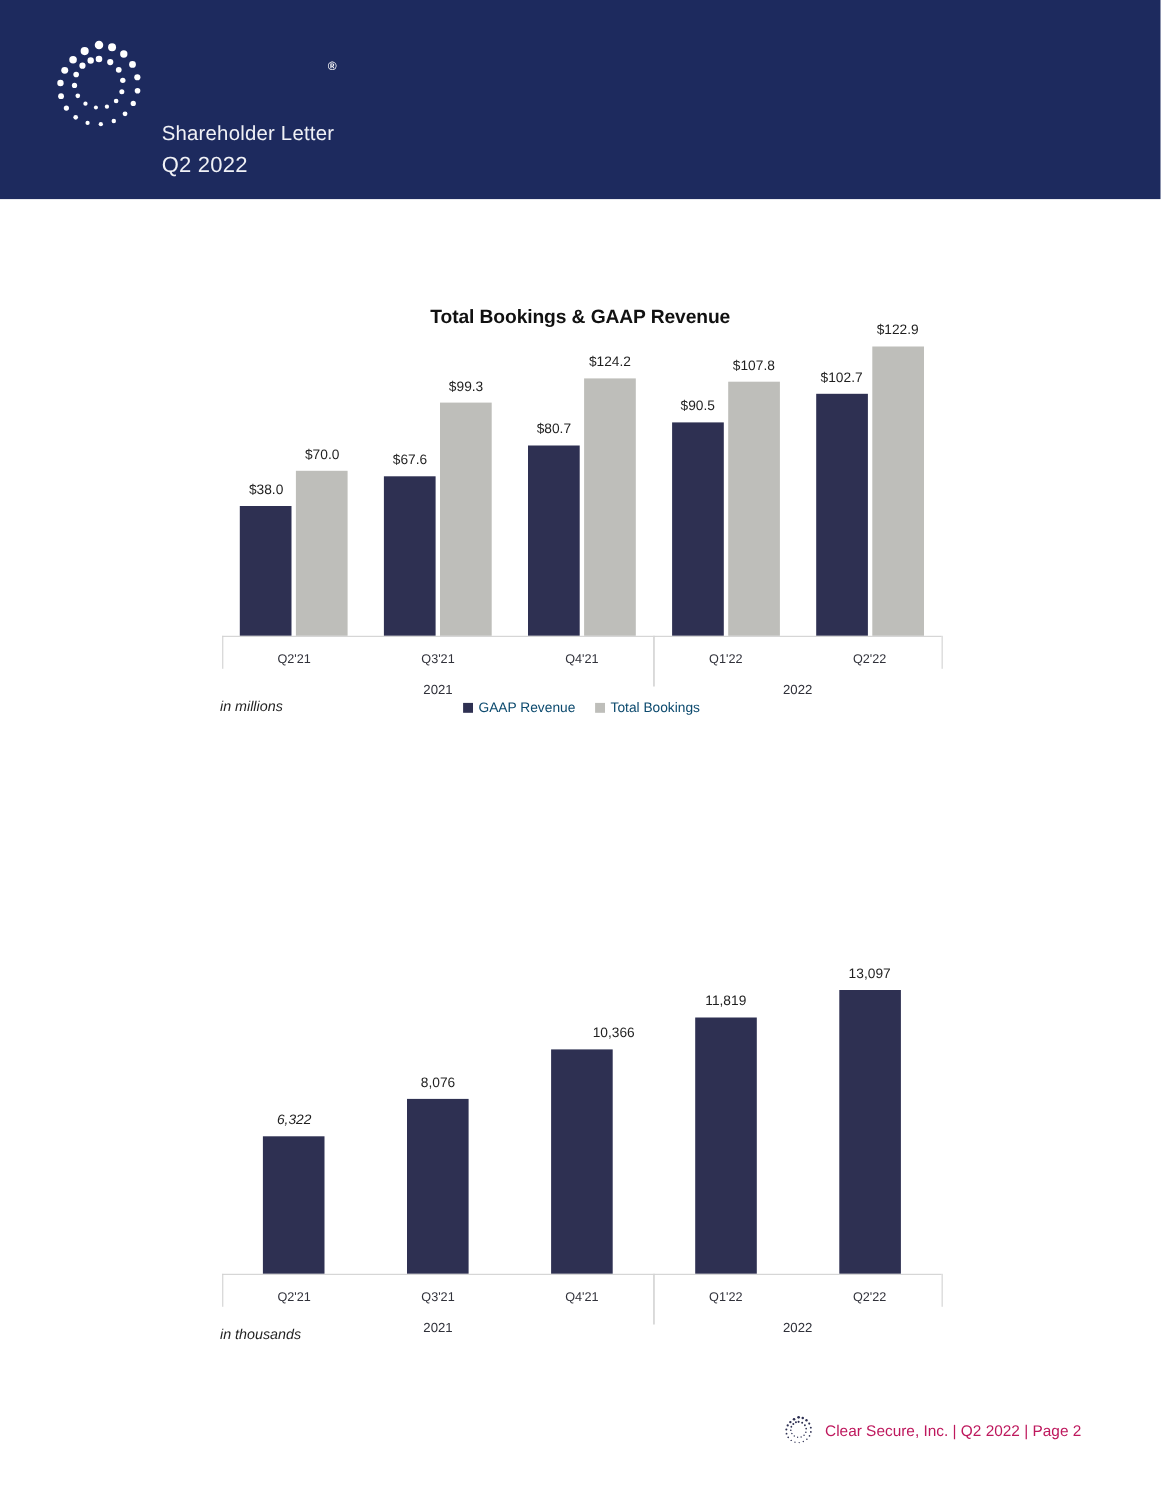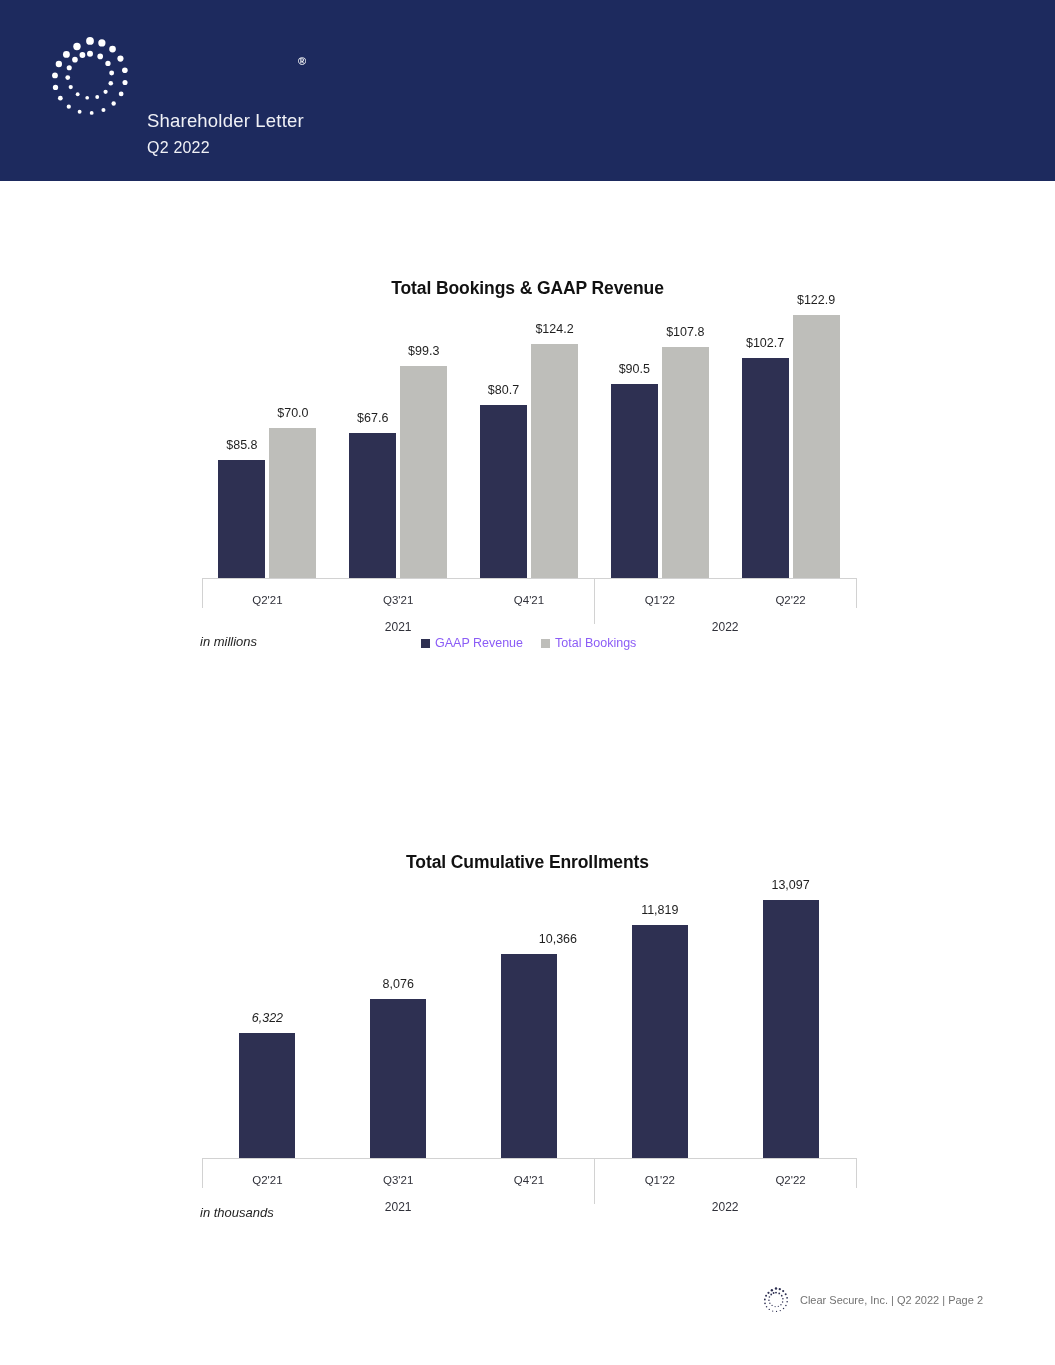--- a/index.html
+++ b/index.html
@@ -54,21 +54,21 @@
     left: 147px;
     top: 110px;
     font-size: 18.5px;
     color: #f0f1f6;
     letter-spacing: 0.2px;
   }
   .header-sub2 {
     position: absolute;
     left: 147px;
     top: 139px;
-    font-size: 16px;
+    font-size: 20px;
     color: #f0f1f6;
     letter-spacing: 0.2px;
   }
 
   
   .chart-block { position: absolute; }
   .chart-title {
     position: absolute;
     left: 0;
     width: 100%;
@@ -136,42 +136,42 @@
     position: absolute;
     display: flex;
     align-items: center;
     gap: 18px;
   }
   .legend-item {
     display: flex;
     align-items: center;
     gap: 5px;
     font-size: 12.5px;
-    color: #8b5cf6;
+    color: #0c4a6e;
     white-space: nowrap;
   }
   .legend-swatch {
     width: 9px;
     height: 9px;
     display: inline-block;
   }
 
   
   .footer {
     position: absolute;
     right: 72px;
     top: 1286px;
     display: flex;
     align-items: center;
     gap: 10px;
   }
   .footer-logo { width: 28px; height: 28px; }
   .footer-text {
-    font-size: 11px;
-    color: #737373;
+    font-size: 14px;
+    color: #be185d;
     white-space: nowrap;
   }
 </style>
 </head>
 <body>
 
 <div class="header">
   <svg class="header-logo-mark" viewBox="0 0 100 100">
     <g fill="#ffffff">
       <circle cx="50" cy="9" r="4.4"></circle>
@@ -212,21 +212,21 @@
   <div class="brand-reg">®</div>
   <div class="header-sub1">Shareholder Letter</div>
   <div class="header-sub2">Q2 2022</div>
 </div>
 
 <div class="chart-block" id="chart1" style="left:0px; top:278px; width:1055px; height:380px;">
   <div class="chart-title" style="top:0px;">Total Bookings &amp; GAAP Revenue</div>
 
   <div class="plot" id="chart1-plot" style="top:22px; width:1055px; height:278px;">
       <div class="bar navy" style="left: 218.4px; width: 47px; height: 118.043px; background: rgb(46, 48, 82);"></div>
-      <div class="bar-label" style="left: 198.4px; width: 87px; top: 137.957px;">$85.8</div>
+      <div class="bar-label" style="left: 198.4px; width: 87px; top: 137.957px;">$38.0</div>
       <div class="bar gray" style="left: 269.4px; width: 47px; height: 149.692px; background: rgb(190, 190, 186);"></div>
       <div class="bar-label" style="left: 249.4px; width: 87px; top: 106.308px;">$70.0</div>
       <div class="bar navy" style="left: 349.2px; width: 47px; height: 144.56px; background: rgb(46, 48, 82);"></div>
       <div class="bar-label" style="left: 329.2px; width: 87px; top: 111.44px;">$67.6</div>
       <div class="bar gray" style="left: 400.2px; width: 47px; height: 212.349px; background: rgb(190, 190, 186);"></div>
       <div class="bar-label" style="left: 380.2px; width: 87px; top: 43.6508px;">$99.3</div>
       <div class="bar navy" style="left: 480px; width: 47px; height: 172.574px; background: rgb(46, 48, 82);"></div>
       <div class="bar-label" style="left: 460px; width: 87px; top: 83.4262px;">$80.7</div>
       <div class="bar gray" style="left: 531px; width: 47px; height: 234.375px; background: rgb(190, 190, 186);"></div>
       <div class="bar-label" style="left: 511px; width: 87px; top: 21.6246px;">$124.2</div>
@@ -264,21 +264,20 @@
         <span>GAAP Revenue</span>
       </div>
       <div class="legend-item">
         <span class="legend-swatch" style="background: rgb(190, 190, 186);"></span>
         <span>Total Bookings</span>
       </div>
     </div>
 </div>
 
 <div class="chart-block" id="chart2" style="left:0px; top:852px; width:1055px; height:380px;">
-  <div class="chart-title" style="top:0px;">Total Cumulative Enrollments</div>
 
   <div class="plot" id="chart2-plot" style="top:30px; width:1055px; height:276px;">
       <div class="bar navy" style="left: 239.4px; width: 56px; height: 124.634px; background: rgb(46, 48, 82);"></div>
       <div class="bar-label" style="left: 219.4px; width: 96px; top: 129.366px; font-style: italic;">6,322</div>
       <div class="bar navy" style="left: 370.2px; width: 56px; height: 159.213px; background: rgb(46, 48, 82);"></div>
       <div class="bar-label" style="left: 350.2px; width: 96px; top: 94.7874px;">8,076</div>
       <div class="bar navy" style="left: 501px; width: 56px; height: 204.358px; background: rgb(46, 48, 82);"></div>
       <div class="bar-label" style="left: 481px; width: 96px; top: 49.6417px; text-align: right;">10,366</div>
       <div class="bar navy" style="left: 631.8px; width: 56px; height: 233.003px; background: rgb(46, 48, 82);"></div>
       <div class="bar-label" style="left: 611.8px; width: 96px; top: 20.9969px;">11,819</div>

